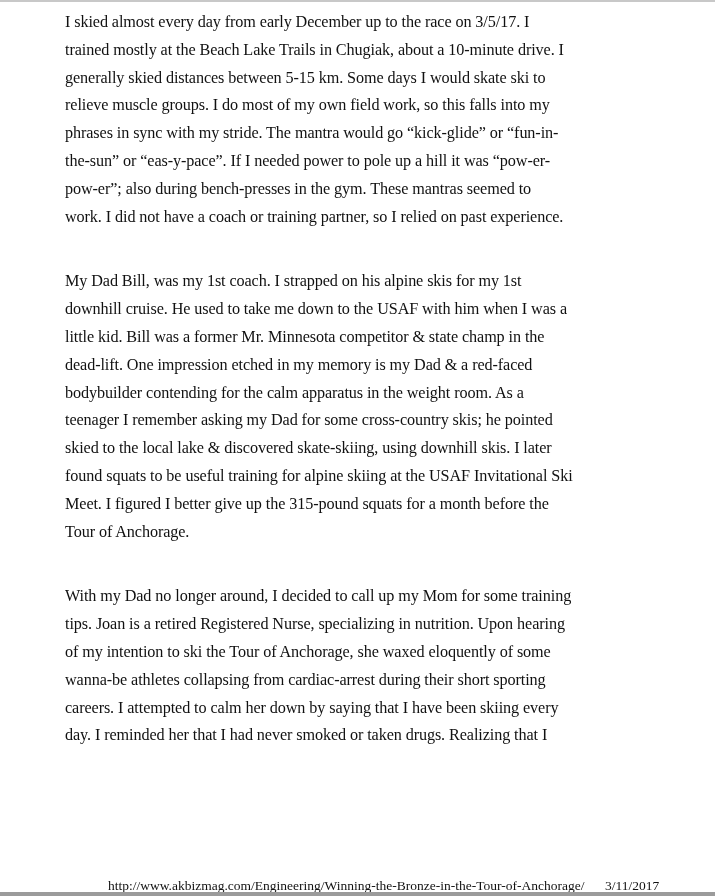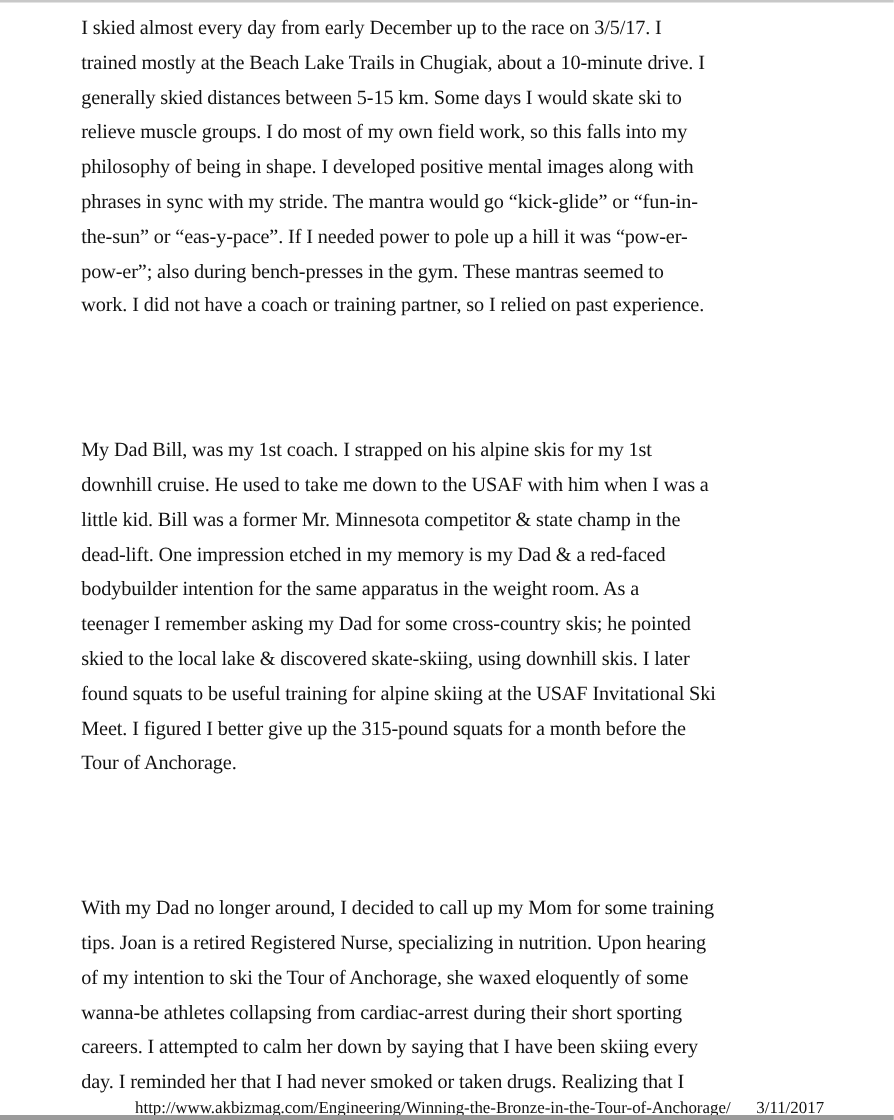--- a/index.html
+++ b/index.html
@@ -29,21 +29,21 @@
       width: 600px;
     }
     .para {
       font-size: 16.2px;
       line-height: 27.8px;
       margin: 0;
       white-space: nowrap;
       letter-spacing: -0.1px;
     }
     .para .line { display: block; font-family: Liberation Serif, serif; }
-    .para + .para { margin-top: 88px; }
+    .para + .para { margin-top: 37px; }
     .footer {
       position: absolute;
       left: 0;
       top: 878px;
       width: 715px;
       font-family: "Liberation Serif", serif;
       font-size: 13.5px;
       color: #111;
       white-space: nowrap;
     }
@@ -62,32 +62,31 @@
 <body>
 
 <div class="top-border"></div>
 
 <div class="page">
   <p class="para">
     <span class="line">I skied almost every day from early December up to the race on 3/5/17. I</span>
     <span class="line">trained mostly at the Beach Lake Trails in Chugiak, about a 10-minute drive. I</span>
     <span class="line">generally skied distances between 5-15 km. Some days I would skate ski to</span>
     <span class="line">relieve muscle groups. I do most of my own field work, so this falls into my</span>
-    <span class="line">philosophy of being in shape. I developed positive mental images along with</span>
     <span class="line">phrases in sync with my stride. The mantra would go “kick-glide” or “fun-in-</span>
     <span class="line">the-sun” or “eas-y-pace”. If I needed power to pole up a hill it was “pow-er-</span>
     <span class="line">pow-er”; also during bench-presses in the gym. These mantras seemed to</span>
     <span class="line">work. I did not have a coach or training partner, so I relied on past experience.</span>
   </p>
   <p class="para">
     <span class="line">My Dad Bill, was my 1st coach. I strapped on his alpine skis for my 1st</span>
     <span class="line">downhill cruise. He used to take me down to the USAF with him when I was a</span>
     <span class="line">little kid. Bill was a former Mr. Minnesota competitor &amp; state champ in the</span>
     <span class="line">dead-lift. One impression etched in my memory is my Dad &amp; a red-faced</span>
-    <span class="line">bodybuilder intention for the same apparatus in the weight room. As a</span>
+    <span class="line">bodybuilder contending for the calm apparatus in the weight room. As a</span>
     <span class="line">teenager I remember asking my Dad for some cross-country skis; he pointed</span>
     <span class="line">skied to the local lake &amp; discovered skate-skiing, using downhill skis. I later</span>
     <span class="line">found squats to be useful training for alpine skiing at the USAF Invitational Ski</span>
     <span class="line">Meet. I figured I better give up the 315-pound squats for a month before the</span>
     <span class="line">Tour of Anchorage.</span>
   </p>
   <p class="para">
     <span class="line">With my Dad no longer around, I decided to call up my Mom for some training</span>
     <span class="line">tips. Joan is a retired Registered Nurse, specializing in nutrition. Upon hearing</span>
     <span class="line">of my intention to ski the Tour of Anchorage, she waxed eloquently of some</span>

